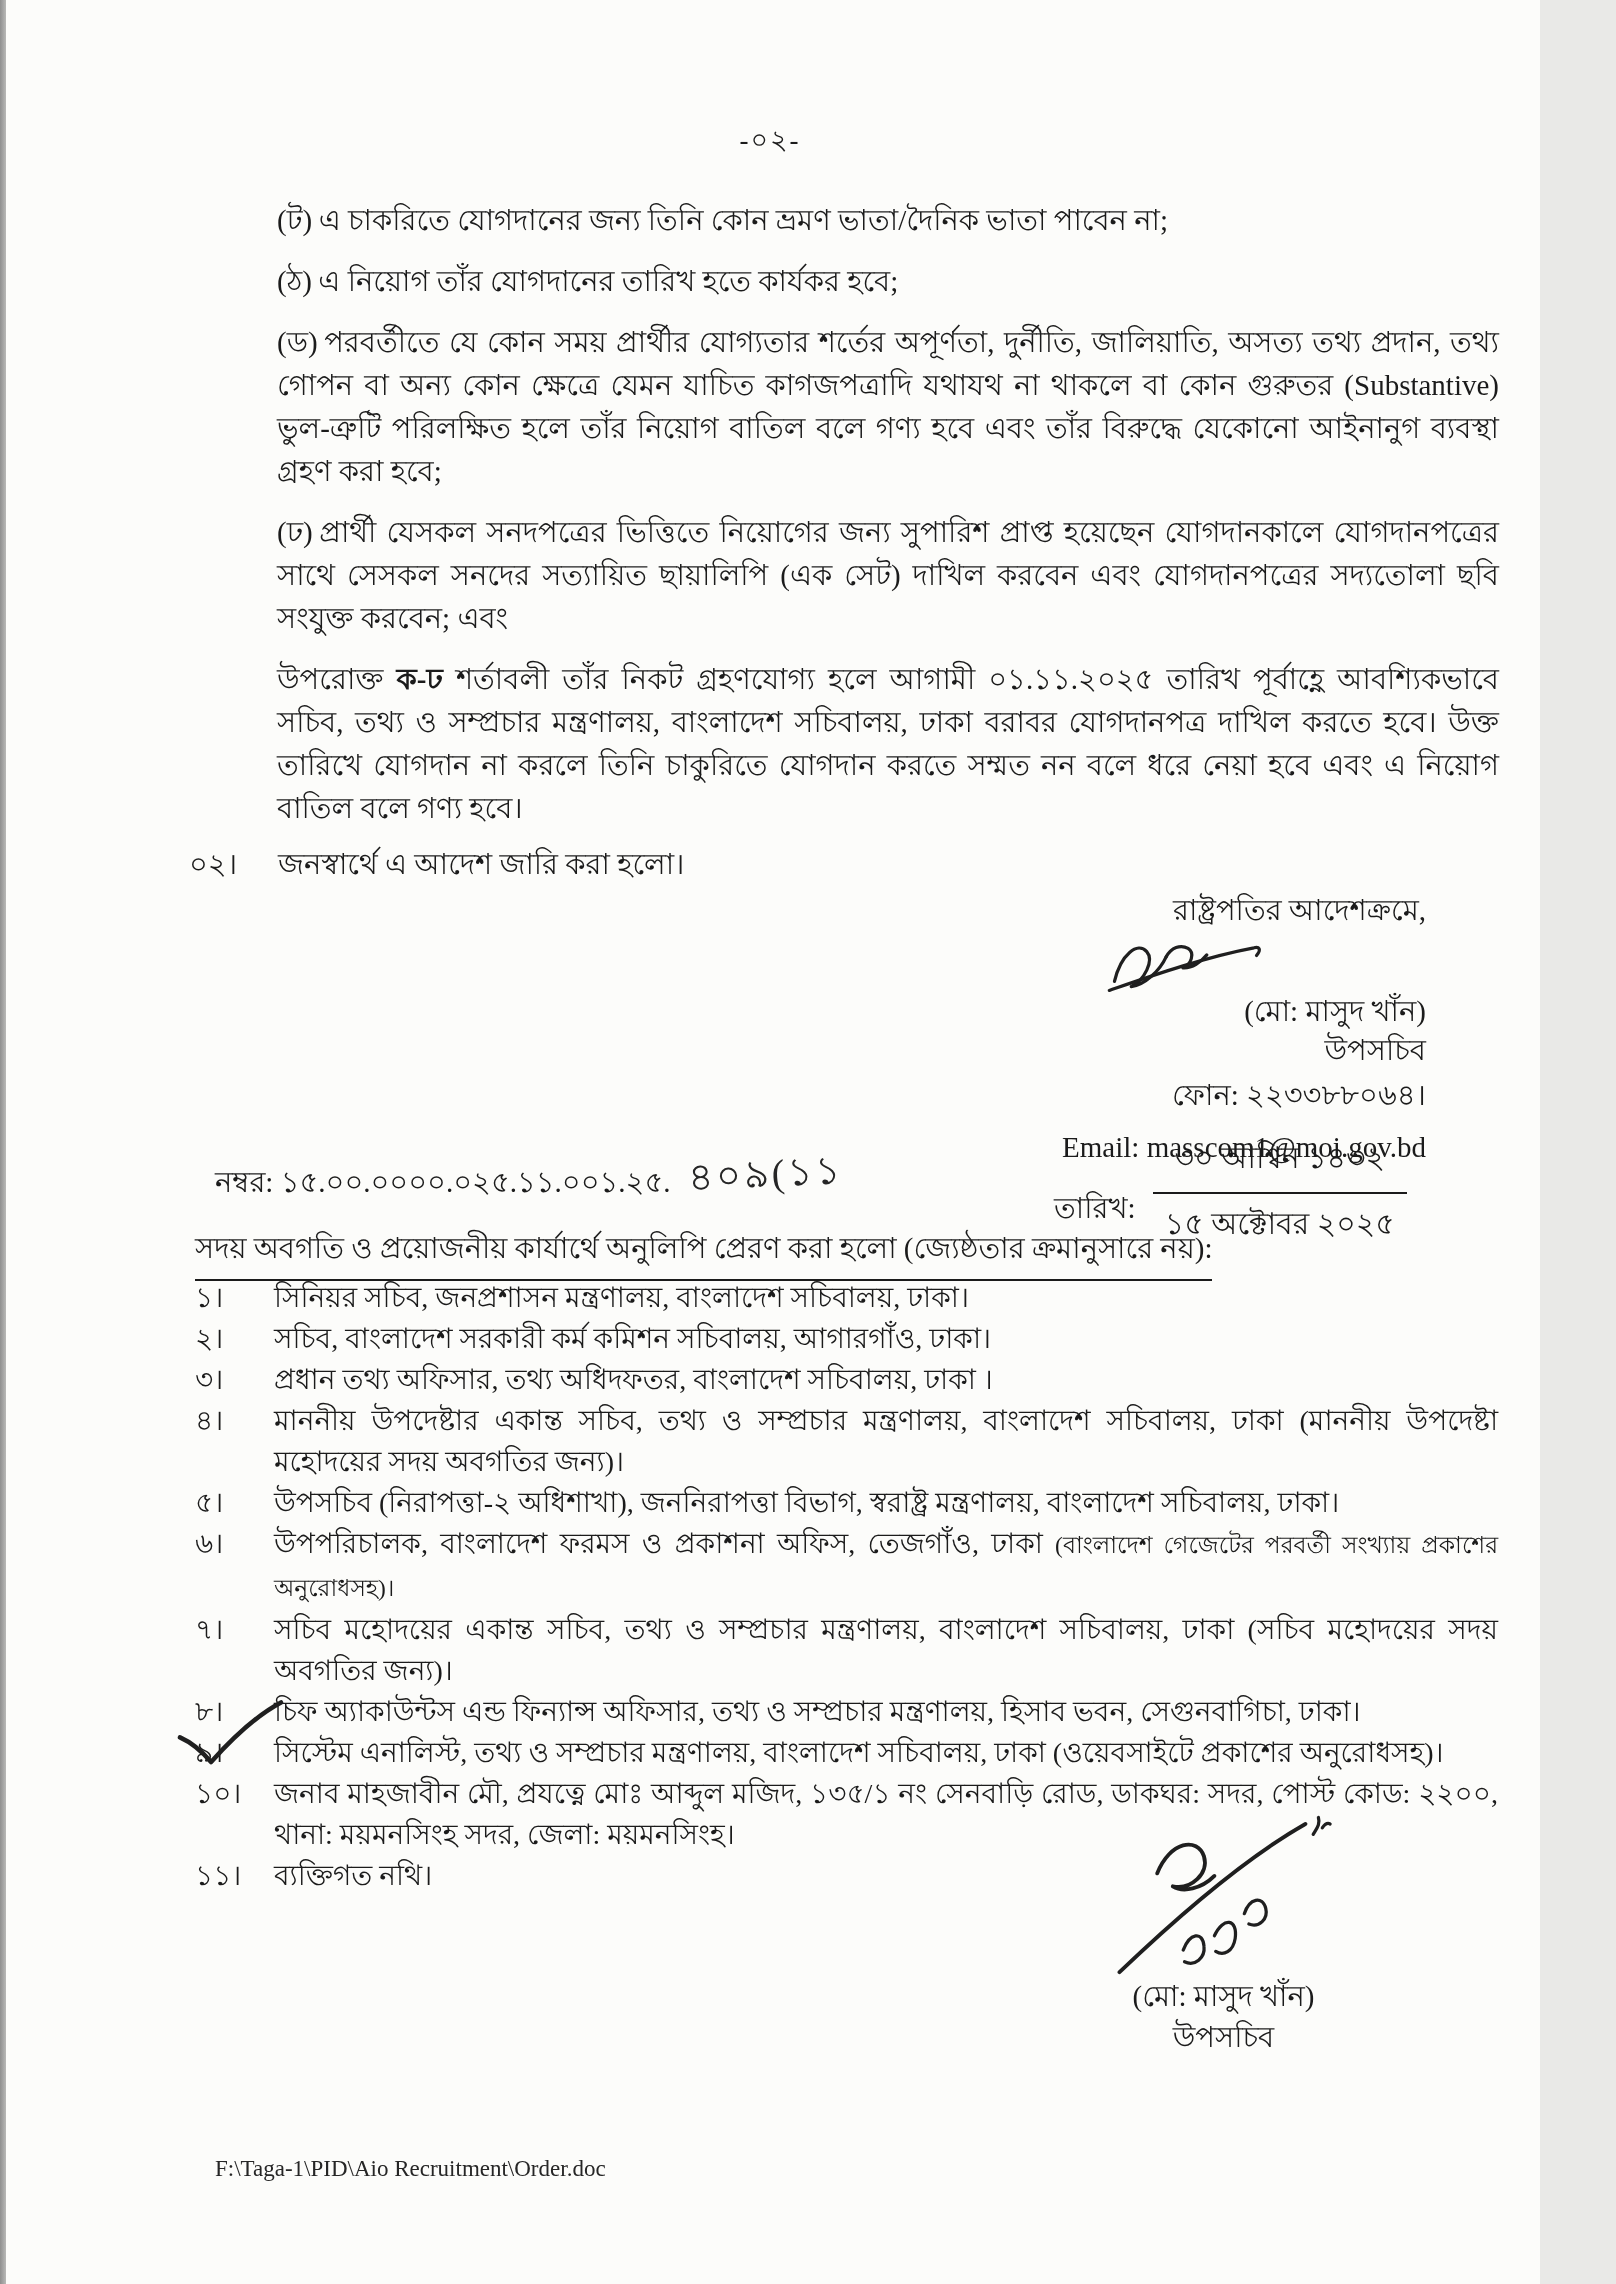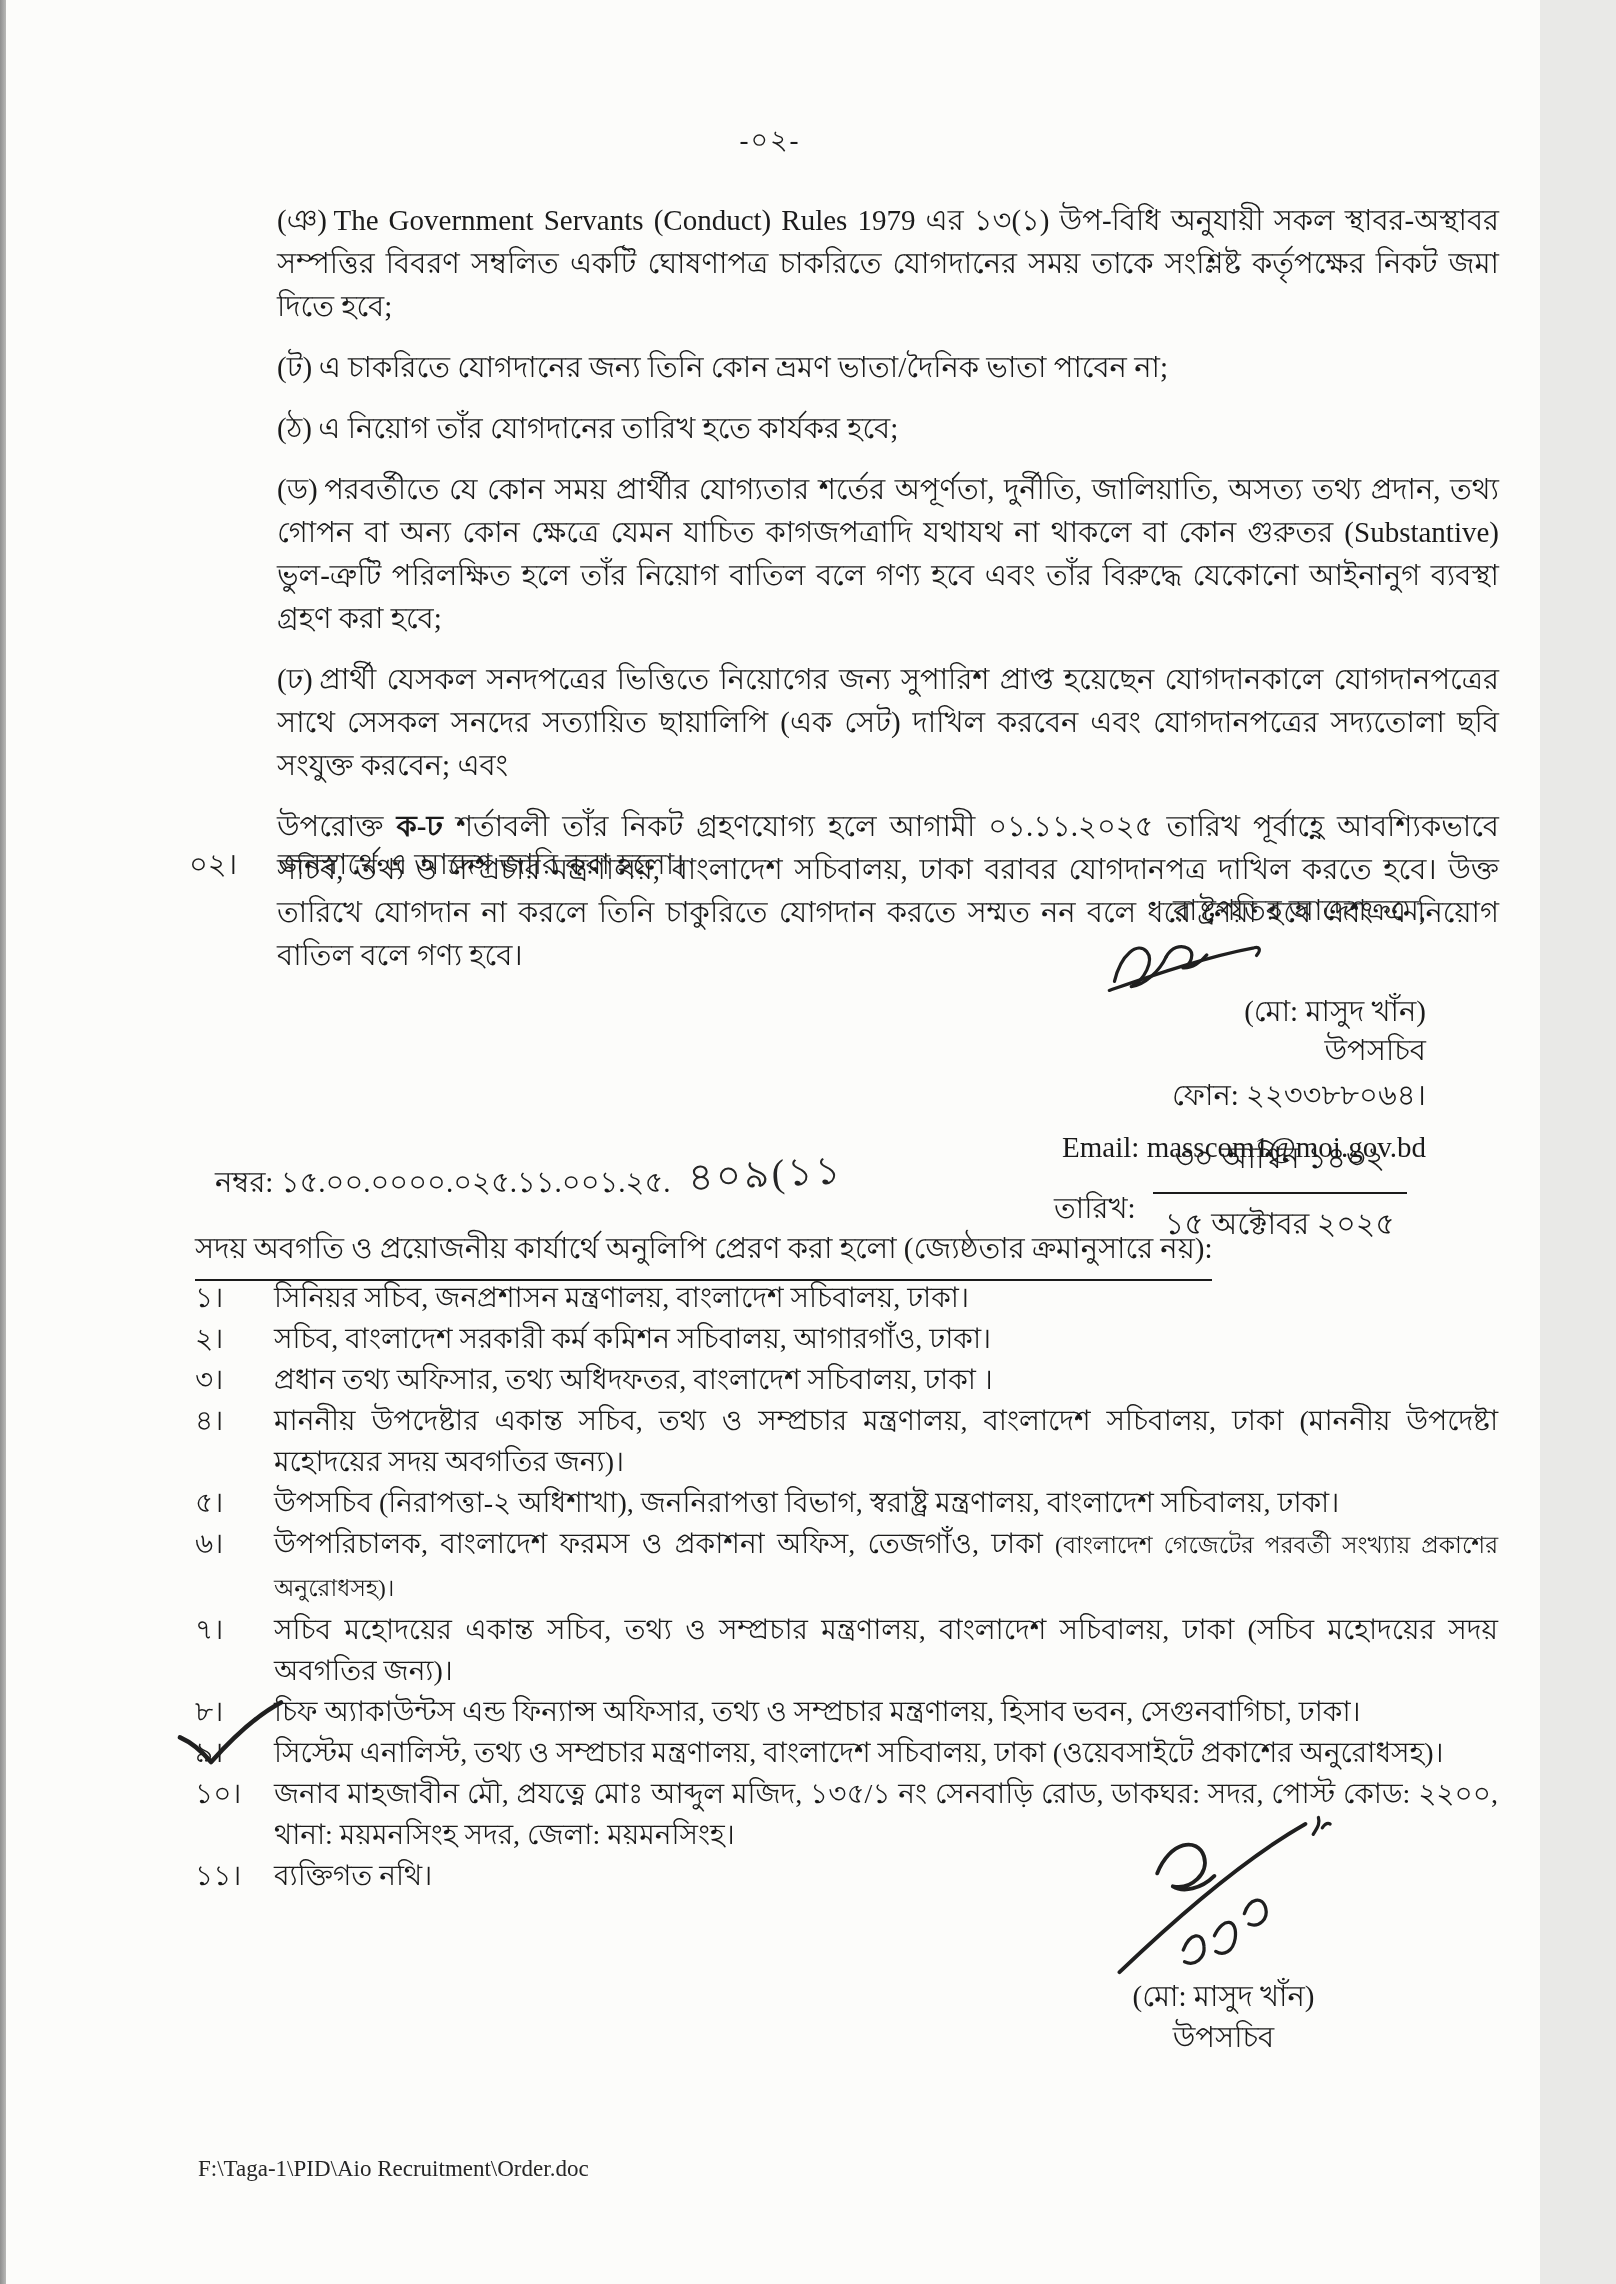--- a/index.html
+++ b/index.html
@@ -79,34 +79,33 @@
   
   .bottom-sign{
     position:absolute;left:1048px;top:1808px;width:351px;text-align:center;
     font-size:29px;line-height:34px;
   }
   .bottom-sign svg{display:block;margin:0 auto;}
   .bs-name{margin-top:0px;}
   .bs-desig{margin-top:6.5px;}
   
   .footer{
-    position:absolute;left:198px;top:2156px;font-size:23px;color:#262626;
+    position:absolute;left:215px;top:2156px;font-size:23px;color:#262626;
   }
   .ink{stroke:#1f1f1f;fill:none;stroke-linecap:round;stroke-linejoin:round;}
 </style>
 </head>
 <body>
 
 <div class="page">
   <div class="scan-edge"></div>
 
   <div class="page-num">-০২-</div>
 
   <div class="conditions">
-    <p class="para"><span class="lbl">(ঞ)</span><span>The Government Servants (Conduct) Rules 1979 এর ১৩(১) উপ-বিধি অনুযায়ী সকল স্থাবর-অস্থাবর সম্পত্তির বিবরণ সম্বলিত একটি ঘোষণাপত্র চাকরিতে যোগদানের সময় তাকে সংশ্লিষ্ট কর্তৃপক্ষের নিকট জমা দিতে হবে;</span></p>
     <p class="para"><span class="lbl">(ট)</span><span>এ চাকরিতে যোগদানের জন্য তিনি কোন ভ্রমণ ভাতা/দৈনিক ভাতা পাবেন না;</span></p>
     <p class="para"><span class="lbl">(ঠ)</span><span>এ নিয়োগ তাঁর যোগদানের তারিখ হতে কার্যকর হবে;</span></p>
     <p class="para"><span class="lbl">(ড)</span><span>পরবর্তীতে যে কোন সময় প্রার্থীর যোগ্যতার শর্তের অপূর্ণতা, দুর্নীতি, জালিয়াতি, অসত্য তথ্য  প্রদান, তথ্য গোপন বা অন্য কোন ক্ষেত্রে যেমন যাচিত কাগজপত্রাদি যথাযথ না থাকলে বা কোন গুরুতর (Substantive) ভুল-ত্রুটি পরিলক্ষিত হলে তাঁর নিয়োগ বাতিল বলে গণ্য হবে এবং তাঁর বিরুদ্ধে যেকোনো আইনানুগ ব্যবস্থা গ্রহণ করা হবে;</span></p>
     <p class="para"><span class="lbl">(ঢ)</span><span>প্রার্থী যেসকল সনদপত্রের ভিত্তিতে নিয়োগের জন্য সুপারিশ প্রাপ্ত হয়েছেন যোগদানকালে যোগদানপত্রের সাথে সেসকল সনদের সত্যায়িত ছায়ালিপি (এক সেট) দাখিল করবেন এবং যোগদানপত্রের সদ্যতোলা ছবি সংযুক্ত করবেন; এবং</span></p>
     <p class="para closing"><span>উপরোক্ত </span><span class="bold">ক-ঢ</span><span> শর্তাবলী তাঁর নিকট গ্রহণযোগ্য হলে আগামী ০১.১১.২০২৫ তারিখ পূর্বাহ্ণে আবশ্যিকভাবে সচিব, তথ্য ও সম্প্রচার মন্ত্রণালয়, বাংলাদেশ সচিবালয়, ঢাকা বরাবর যোগদানপত্র দাখিল করতে হবে। উক্ত তারিখে যোগদান না করলে তিনি চাকুরিতে যোগদান করতে সম্মত নন বলে ধরে নেয়া হবে এবং এ নিয়োগ বাতিল বলে গণ্য হবে।</span></p>
   </div>
 
   <div class="order-line">
     <span class="order-no">০২।</span><span>জনস্বার্থে এ আদেশ জারি করা হলো।</span>
   </div>

